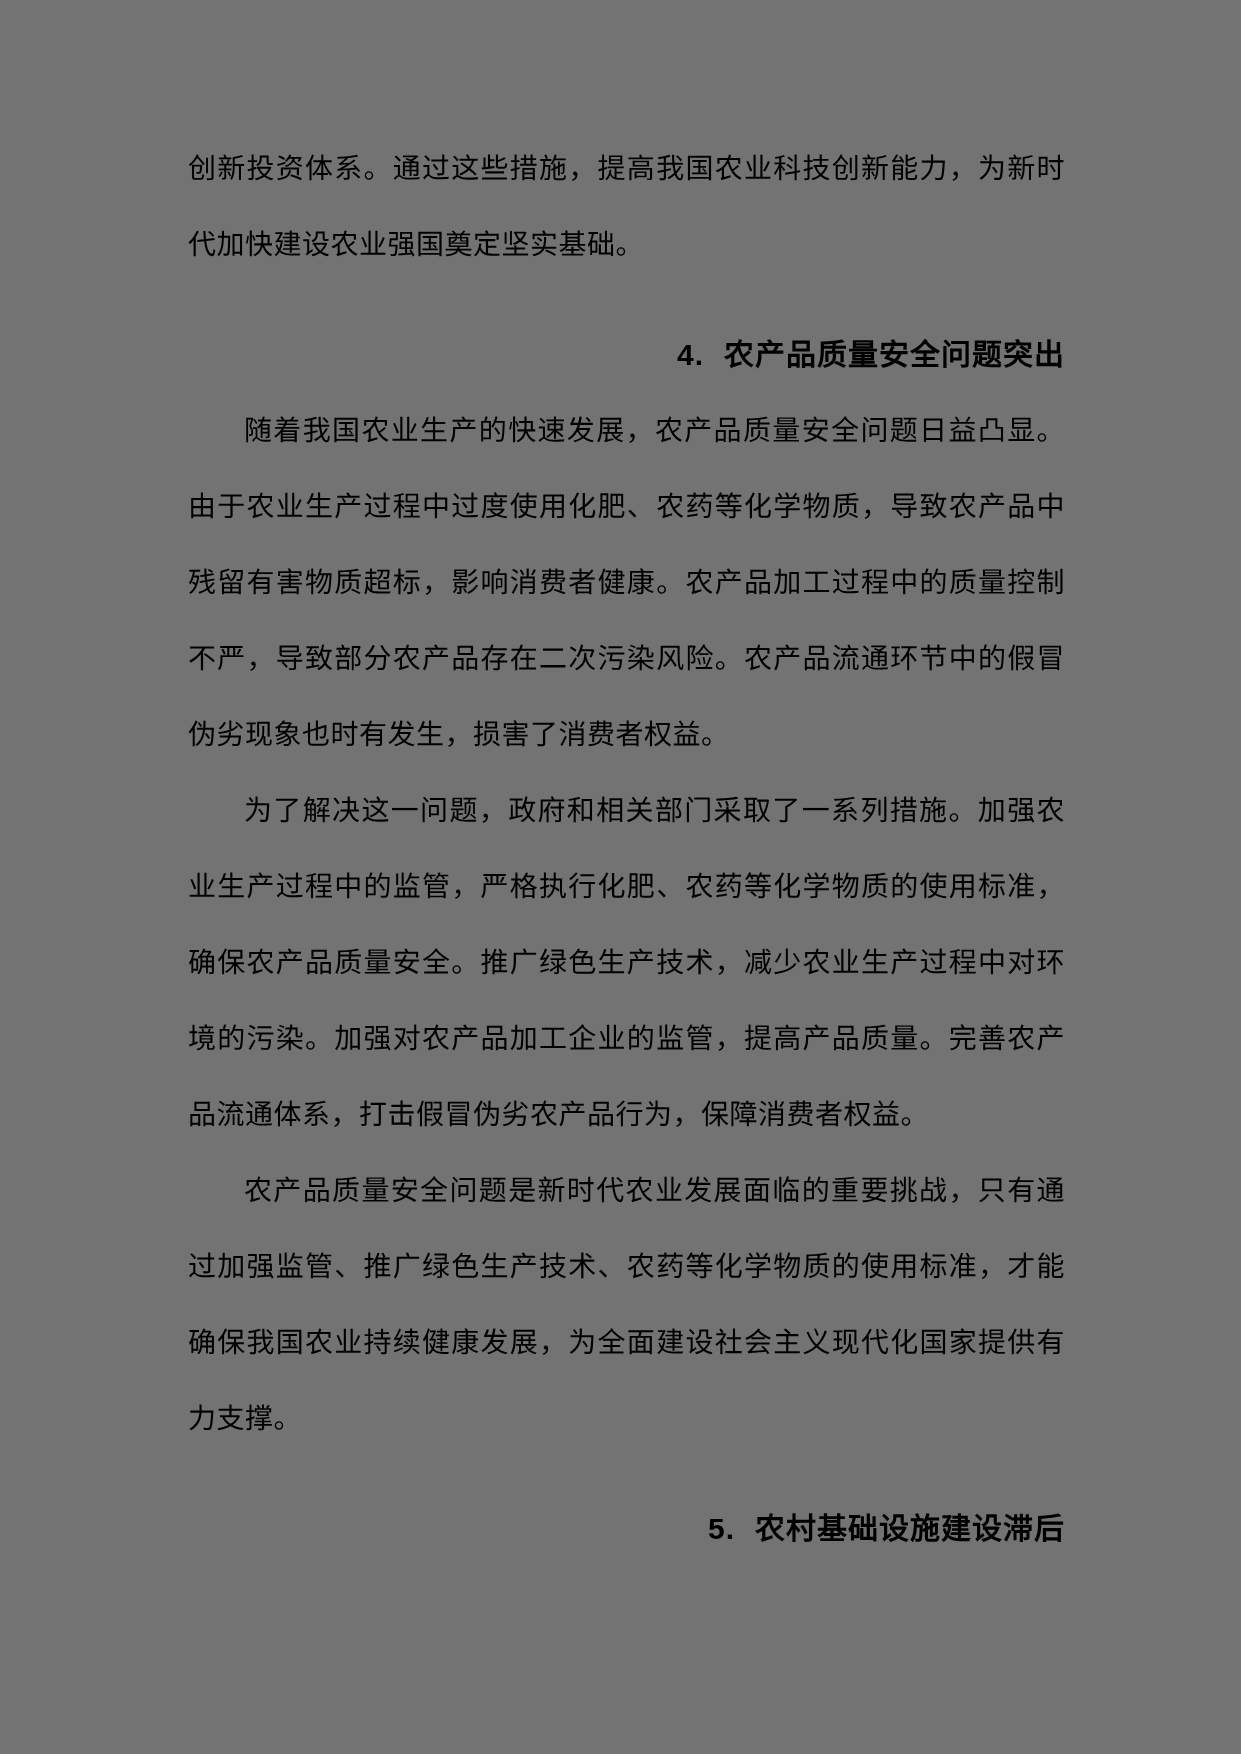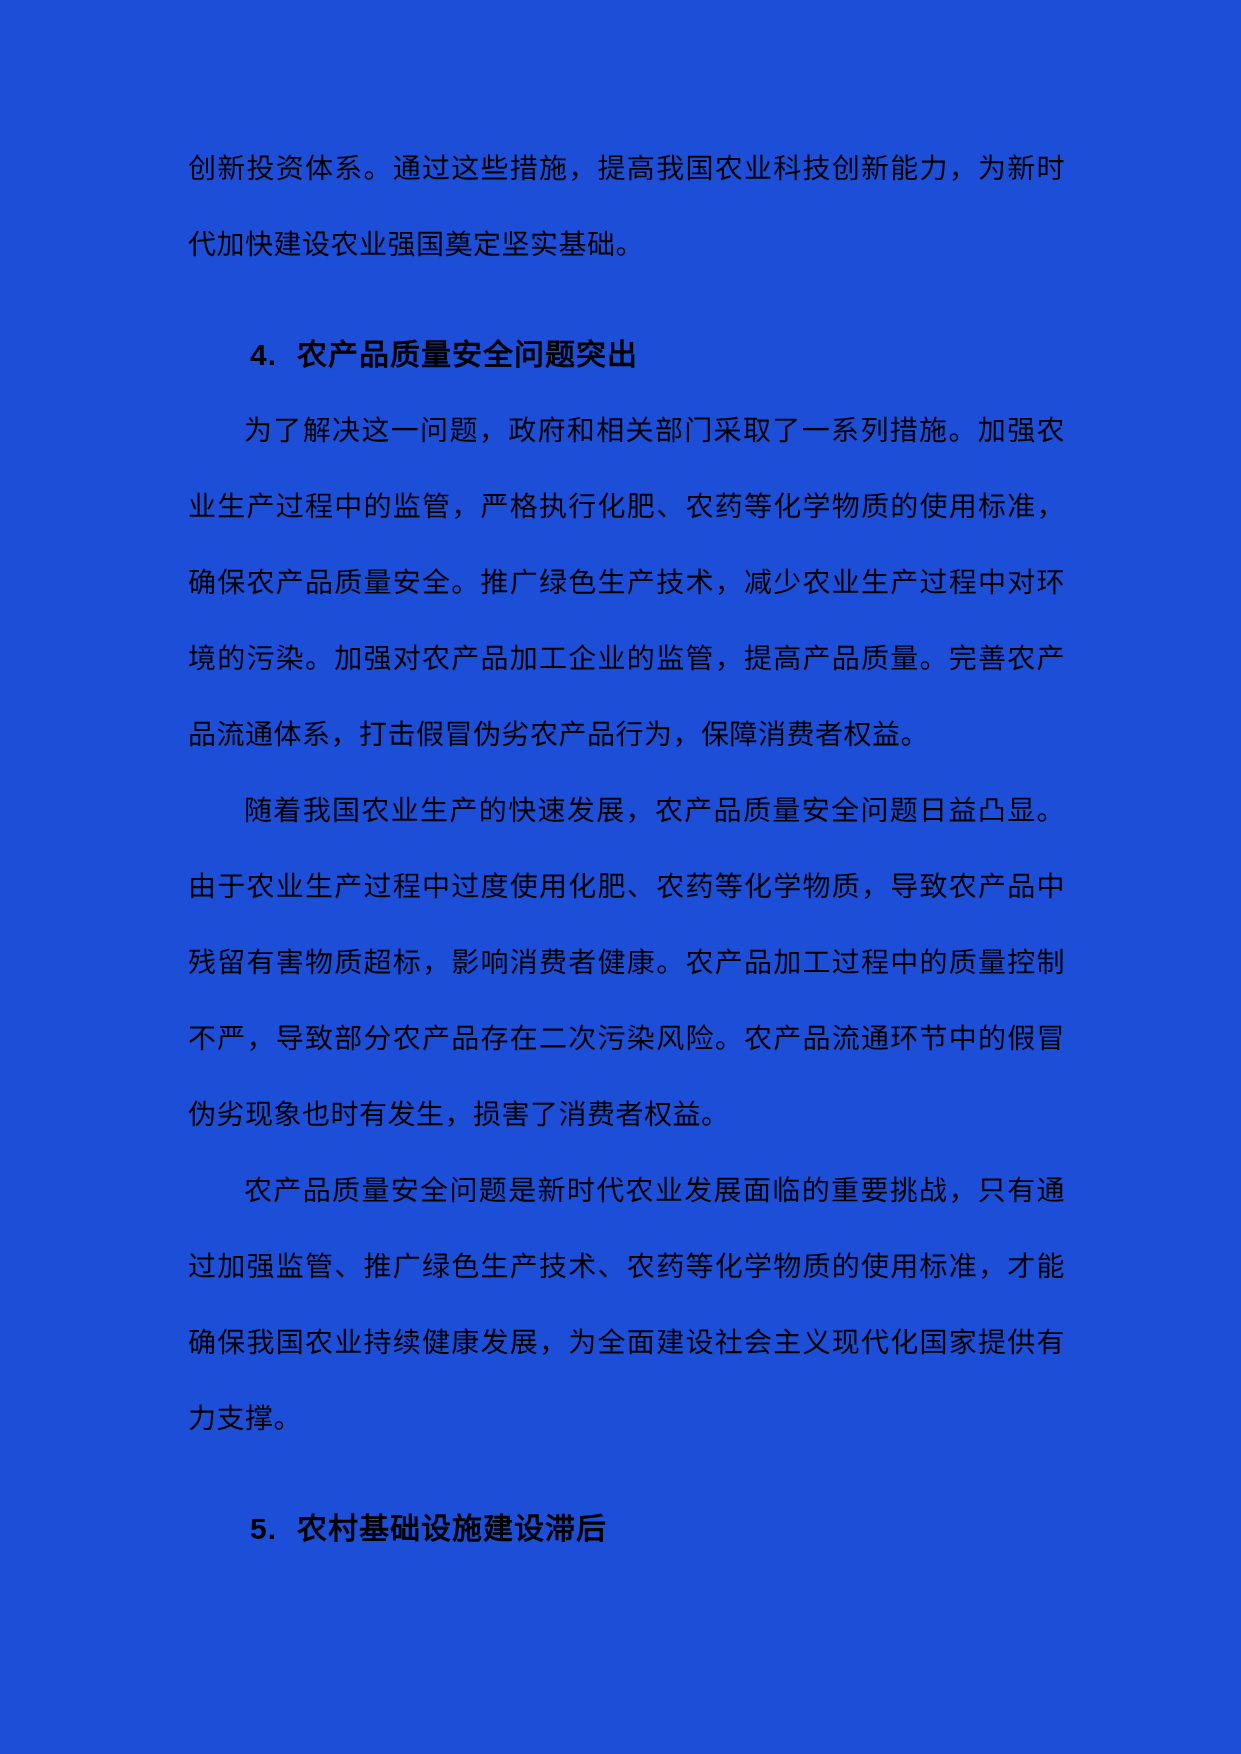--- a/index.html
+++ b/index.html
@@ -4,21 +4,21 @@
 <style>
   * { margin: 0; padding: 0; box-sizing: border-box; }
   html, body {
     background: #ffffff;
     font-family: "Liberation Serif", "DejaVu Serif", serif;
   }
   .page {
     position: relative;
     width: 1241px;
     height: 1754px;
-    background: #1d4ed8;
+    background: #737373;
     color: #000000;
     overflow: hidden;
   }
   .content {
     position: absolute;
     top: 131px;
     left: 188px;
     width: 877px;
   }
   .para {
@@ -34,40 +34,41 @@
   }
   .heading {
     margin-top: 34px;
     font-family: "Liberation Sans", "DejaVu Sans", sans-serif;
     font-weight: bold;
     font-size: 30px;
     line-height: 76px;
     color: #000000;
     padding-left: 62px;
     letter-spacing: 1px;
+    text-align: right;
   }
   .heading .hnum {
     margin-right: 20px;
   }
 </style>
 </head>
 <body>
 
 <div class="page">
   <div class="content">
 
     <p class="para">创新投资体系。通过这些措施，提高我国农业科技创新能力，为新时代加快建设农业强国奠定坚实基础。</p>
 
     <h2 class="heading">
       <span class="hnum">4.</span><span>农产品质量安全问题突出</span>
     </h2>
 
+    <p class="para indent">随着我国农业生产的快速发展，农产品质量安全问题日益凸显。由于农业生产过程中过度使用化肥、农药等化学物质，导致农产品中残留有害物质超标，影响消费者健康。农产品加工过程中的质量控制不严，导致部分农产品存在二次污染风险。农产品流通环节中的假冒伪劣现象也时有发生，损害了消费者权益。</p>
+
     <p class="para indent">为了解决这一问题，政府和相关部门采取了一系列措施。加强农业生产过程中的监管，严格执行化肥、农药等化学物质的使用标准，确保农产品质量安全。推广绿色生产技术，减少农业生产过程中对环境的污染。加强对农产品加工企业的监管，提高产品质量。完善农产品流通体系，打击假冒伪劣农产品行为，保障消费者权益。</p>
-
-    <p class="para indent">随着我国农业生产的快速发展，农产品质量安全问题日益凸显。由于农业生产过程中过度使用化肥、农药等化学物质，导致农产品中残留有害物质超标，影响消费者健康。农产品加工过程中的质量控制不严，导致部分农产品存在二次污染风险。农产品流通环节中的假冒伪劣现象也时有发生，损害了消费者权益。</p>
 
     <p class="para indent">农产品质量安全问题是新时代农业发展面临的重要挑战，只有通过加强监管、推广绿色生产技术、农药等化学物质的使用标准，才能确保我国农业持续健康发展，为全面建设社会主义现代化国家提供有力支撑。</p>
 
     <h2 class="heading">
       <span class="hnum">5.</span><span>农村基础设施建设滞后</span>
     </h2>
 
   </div>
 </div>
 

